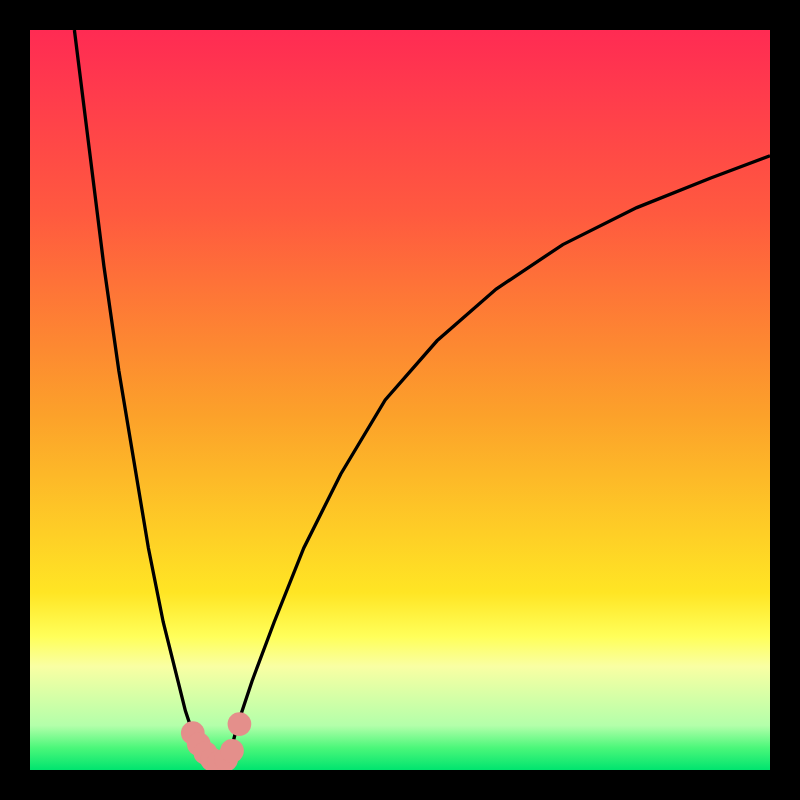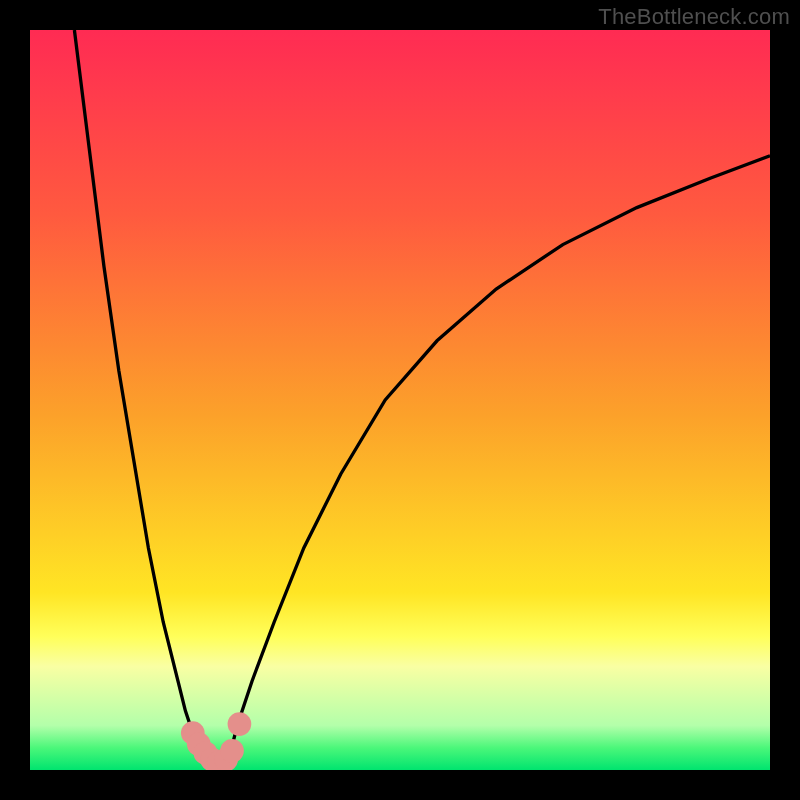--- a/index.html
+++ b/index.html
@@ -75,14 +75,13 @@
           <circle cx="22.8" cy="96.5" r="1.6" fill="#e48f8b"></circle>
           <circle cx="23.7" cy="97.7" r="1.6" fill="#e48f8b"></circle>
           <circle cx="24.6" cy="98.6" r="1.6" fill="#e48f8b"></circle>
           <circle cx="25.5" cy="99" r="1.6" fill="#e48f8b"></circle>
           <circle cx="26.5" cy="98.6" r="1.6" fill="#e48f8b"></circle>
           <circle cx="27.3" cy="97.4" r="1.6" fill="#e48f8b"></circle>
           <circle cx="28.3" cy="93.8" r="1.6" fill="#e48f8b"></circle>
         </g>
     </svg>
   </div>
-  <div class="watermark">TheBottleneck.com</div>
 </div>
 
 </body></html>

